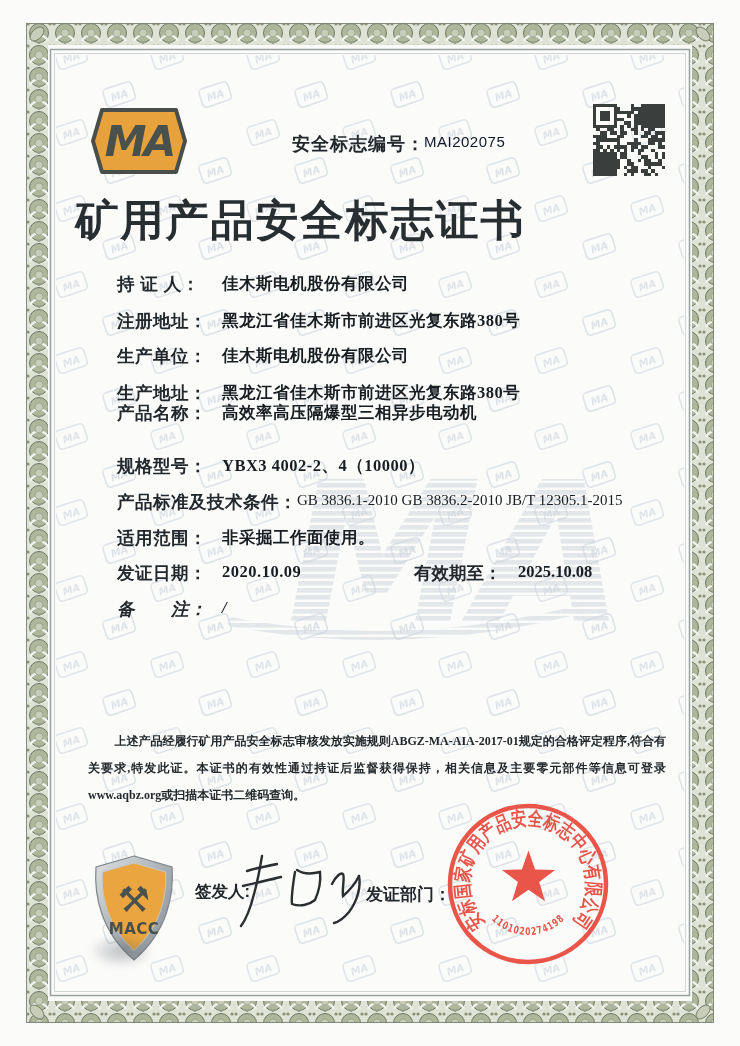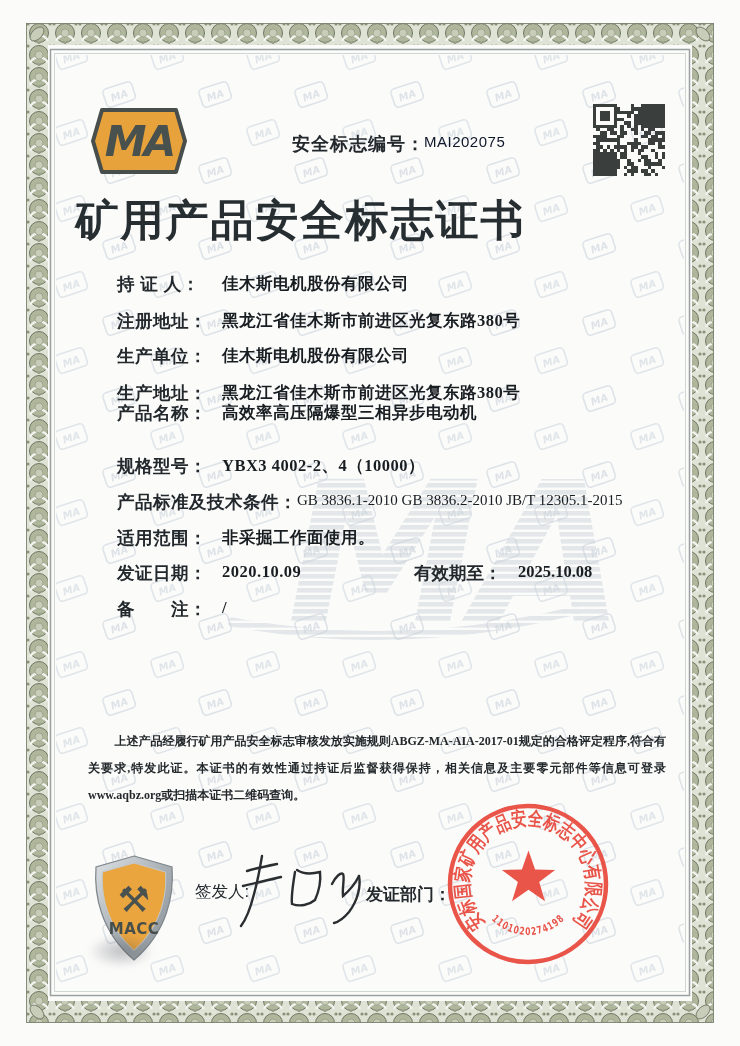--- a/index.html
+++ b/index.html
@@ -23,21 +23,21 @@
         font-family:"Liberation Serif",serif;color:#181d21;white-space:nowrap;letter-spacing:0.5px;}
   .row .val.std{left:297px;top:2px;font-size:15px;font-weight:500;letter-spacing:0;}
   .row .lab2{position:absolute;left:414px;top:0;font-size:17.5px;font-weight:700;color:#22282c;}
   .row .val2{position:absolute;left:518px;top:1px;font-size:16.5px;font-weight:600;
         font-family:"Liberation Serif",serif;color:#181d21;}
   
   #statement{left:88px;top:699px;width:578px;font-size:12px;line-height:27px;
         text-align:justify;text-indent:2.2em;color:#23282b;font-weight:600;
         font-family:"Liberation Serif",serif;margin-top:29px;}
   
-  #signer-label{left:195px;top:881px;font-size:16.5px;font-weight:400;color:#23282c;}
+  #signer-label{left:195px;top:881px;font-size:16.5px;font-weight:700;color:#23282c;}
   #dept-label{left:366px;top:883px;font-size:17px;font-weight:700;color:#23282c;}
   #smudge{left:88px;top:934px;width:66px;height:34px;border-radius:50%;
         background:radial-gradient(closest-side,rgba(70,76,82,0.34),rgba(70,76,82,0));
         filter:blur(3px);}
 </style>
 </head>
 <body>
 
 <div id="page">
 
@@ -414,21 +414,21 @@
     <span class="val">非采掘工作面使用。</span>
   </div>
 
   <div class="row" style="top:561px;">
     <span class="lab">发证日期：</span>
     <span class="val">2020.10.09</span>
     <span class="lab2">有效期至：</span>
     <span class="val2">2025.10.08</span>
   </div>
 
-  <div class="row" style="top:597px;">
+  <div class="row" style="top:597px;font-style:italic;">
     <span class="lab">备　　注：</span>
     <span class="val">/</span>
   </div>
 
   <div class="abs" id="statement">上述产品经履行矿用产品安全标志审核发放实施规则ABGZ-MA-AIA-2017-01规定的合格评定程序,符合有关要求,特发此证。本证书的有效性通过持证后监督获得保持，相关信息及主要零元部件等信息可登录www.aqbz.org或扫描本证书二维码查询。</div>
 
   <svg class="abs" style="left:89px;top:854px;" width="90" height="110" viewBox="0 0 90 110">
     <defs>
       <linearGradient id="silver" x1="0" y1="0" x2="1" y2="1">
         <stop offset="0" stop-color="#dde1e4"></stop>

